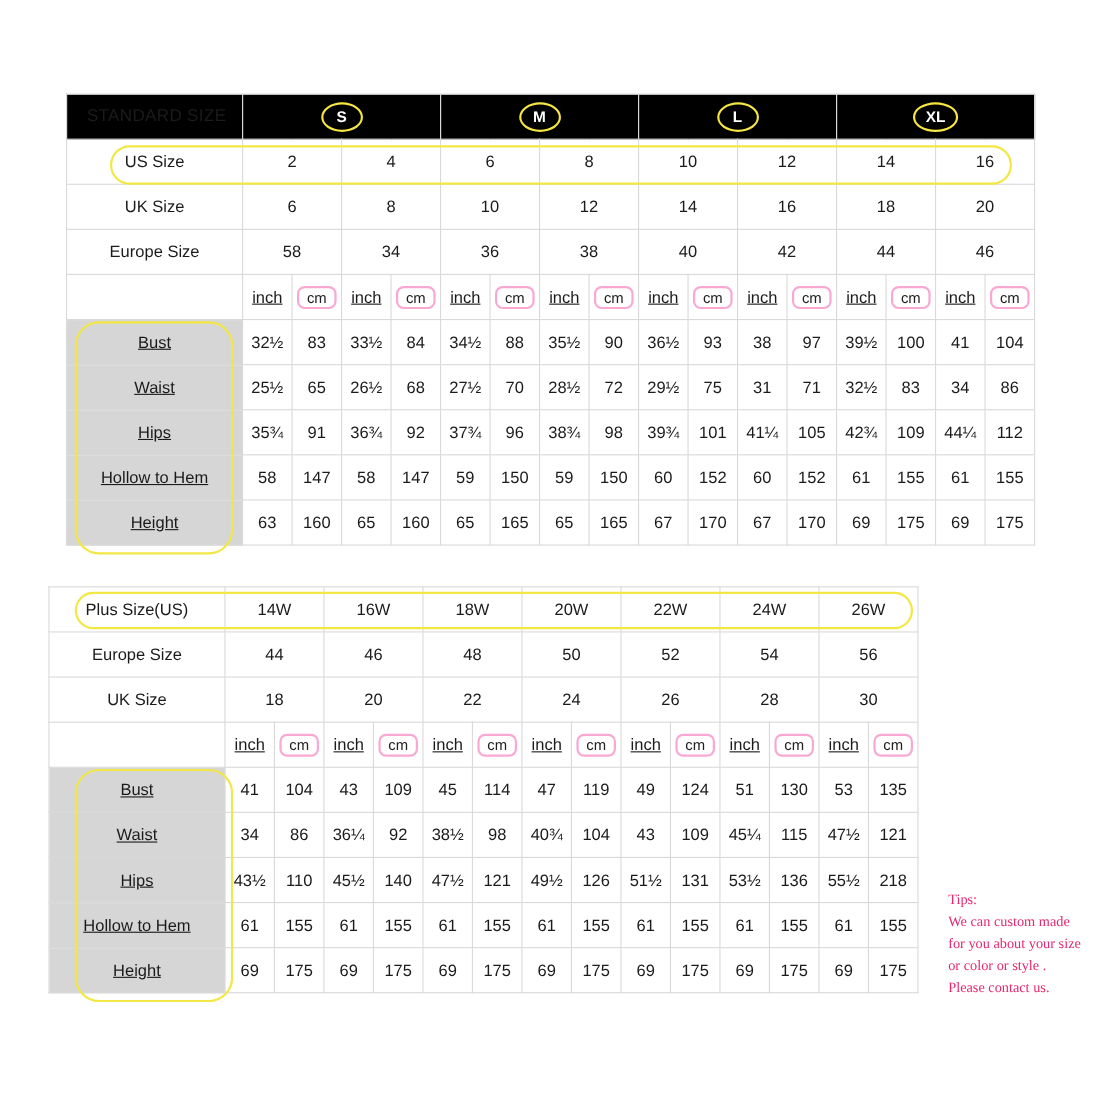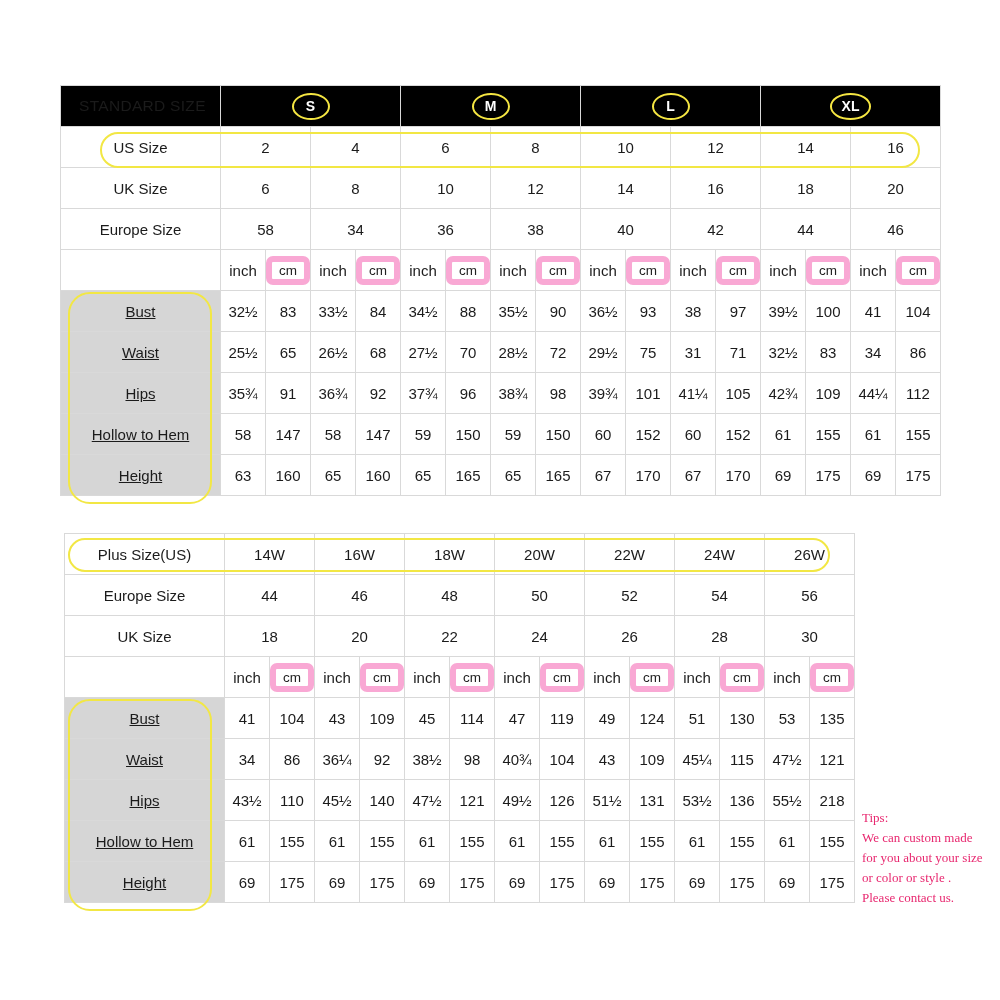--- a/index.html
+++ b/index.html
@@ -75,24 +75,25 @@
   .lbl-grey {
     background: #d6d6d6 !important;
     font-weight: bold;
     font-size: 14.5px;
     text-decoration: underline;
   }
 
   .unit-cell {
     font-size: 14px;
     color: #333333;
+    text-decoration: underline;
   }
   .unit-box {
     display: inline-block;
-    border: 6px solid #f9a8d4;
+    border: 2px solid #f9a8d4;
     border-radius: 7px;
     padding: 1px 7px;
     font-size: 13.5px;
     color: #222;
     background: #ffffff;
   }
   .blank-cell { background: #ffffff; }
 
   
   .hl {
@@ -316,21 +317,21 @@
         <td>175</td>
       </tr>
     </tbody>
       </table>
   </div>
 
   <div class="hl" style="left:100px; top:132px; width:820px; height:36px;"></div>
 
   <div class="hl" style="left:68px; top:292px; width:144px; height:212px;"></div>
 
-  <div class="table-wrap" style="left:64px; top:533px;">
+  <div class="table-wrap" style="left:44px; top:533px;">
     <table class="size-table">
       <colgroup>
         <col style="width:160px">
         <col style="width:45px">
           <col style="width:45px">
         <col style="width:45px">
           <col style="width:45px">
         <col style="width:45px">
           <col style="width:45px">
         <col style="width:45px">

